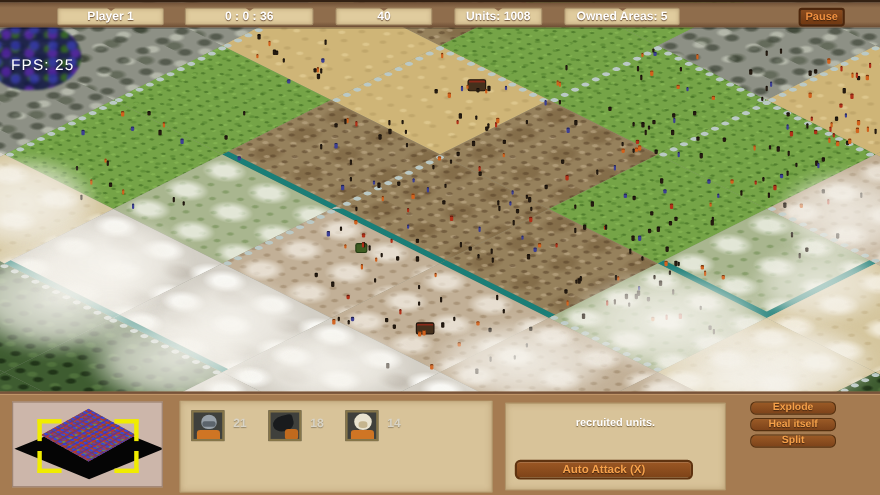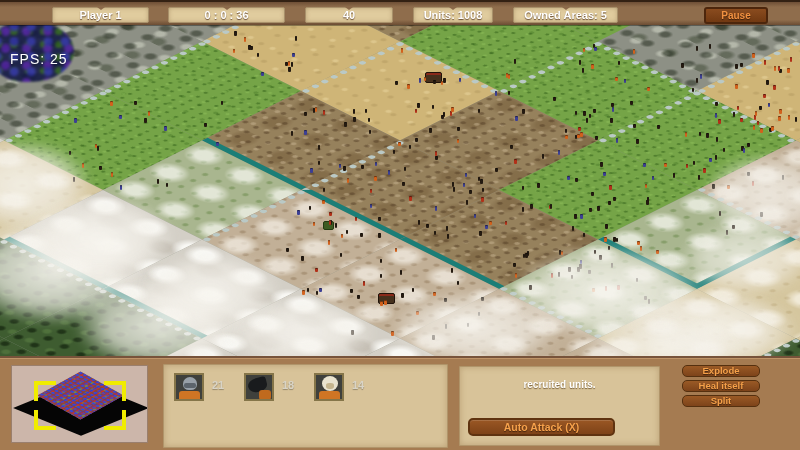--- a/index.html
+++ b/index.html
@@ -71,21 +71,21 @@
     background:linear-gradient(#6e4f36 0%,#8f6d4c 22%,#8f6d4c 78%,#6b4c33 100%);
     border-top:2px solid #332113;box-sizing:border-box;
     box-shadow:0 1px 0 rgba(0,0,0,.35);}
   .tb-item{position:absolute;top:5px;height:16px;background:#e0cc9e;
     border:1px solid #a8906a;border-radius:2px;box-sizing:border-box;
     color:#fff;font-size:11px;font-weight:bold;text-align:center;line-height:14px;
     text-shadow:0 1px 1px rgba(92,64,40,.9);
     box-shadow:inset 0 0 4px rgba(150,120,80,.5);}
   .tb-item::after{content:'';position:absolute;top:-1px;left:50%;margin-left:-4px;
     border-left:4px solid transparent;border-right:4px solid transparent;border-top:3px solid #8b694a;}
-  #pause-btn{position:absolute;top:5px;right:32px;width:64px;height:17px;
+  #pause-btn{position:absolute;top:5px;right:32px;width:42px;height:17px;
     background:linear-gradient(#8a4c1f,#713912);border:2px solid #4c260c;border-radius:3px;
     color:#f09040;font-family:"Liberation Sans",sans-serif;font-size:10px;font-weight:bold;
     line-height:11px;padding:0;text-shadow:0 1px 1px rgba(0,0,0,.5);cursor:pointer;}
 
   
   #bottom-panel{position:absolute;left:0;top:356px;width:800px;height:94px;z-index:10;
     background:#a57b51;border-top:2px solid #77533a;box-sizing:border-box;
     box-shadow:inset 0 1px 0 #bf9468;}
   #minimap{position:absolute;left:11px;top:7px;width:137px;height:78px;
     background:#ccb6aa;border:1px solid #9a7f6d;box-sizing:border-box;overflow:hidden;}
@@ -120,21 +120,21 @@
     border-radius:50% 20% 45% 50%;transform:rotate(-14deg);}
   .ph-body2{left:13px;top:15px;width:12px;height:10px;background:#c06a1e;border-radius:3px;}
   .ph-turban{left:6px;top:1px;width:16px;height:15px;background:#e9e3cf;border-radius:50%;}
   .ph-face{left:10px;top:8px;width:8px;height:6px;background:#c5b58e;border-radius:40%;}
   .unit-count{position:absolute;top:14px;color:#d9d4c6;font-size:11px;font-weight:bold;
     text-shadow:0 1px 1px rgba(0,0,0,.3);}
 
   #info-panel{left:459px;top:8px;width:201px;height:80px;}
   .instr{margin-top:11px;text-align:center;color:#fff;font-size:10px;font-weight:bold;
     line-height:14px;text-shadow:0 1px 1px rgba(110,86,50,.9);}
-  #auto-attack{position:absolute;left:8px;top:51px;width:147px;height:18px;
+  #auto-attack{position:absolute;left:8px;top:51px;width:162px;height:18px;
     background:linear-gradient(#9a5724,#7e4318);border:2px solid #5f3310;border-radius:5px;
     color:#f6a14b;font-family:"Liberation Sans",sans-serif;font-size:10.5px;font-weight:bold;
     padding:0;text-shadow:0 1px 1px rgba(0,0,0,.5);box-shadow:inset 0 1px 0 rgba(255,255,255,.15);cursor:pointer;}
 
   .act-btn{position:absolute;left:682px;width:78px;height:12px;
     background:linear-gradient(#9a5a26,#7d431a);border:1px solid #55300f;border-radius:5px;
     color:#f5a049;font-family:"Liberation Sans",sans-serif;font-size:9.5px;font-weight:bold;
     line-height:10px;padding:0;text-shadow:0 1px 1px rgba(0,0,0,.5);box-sizing:border-box;cursor:pointer;}
 </style>
 </head>

